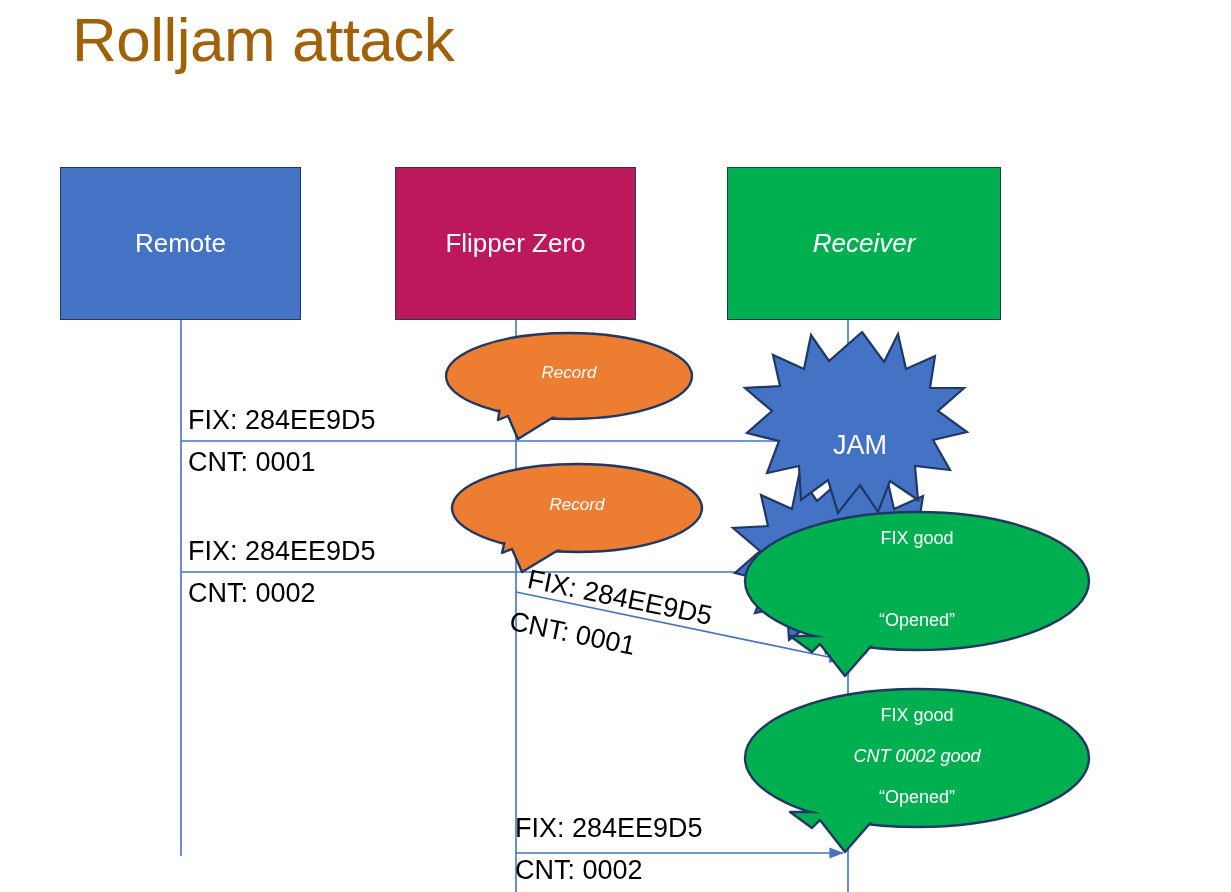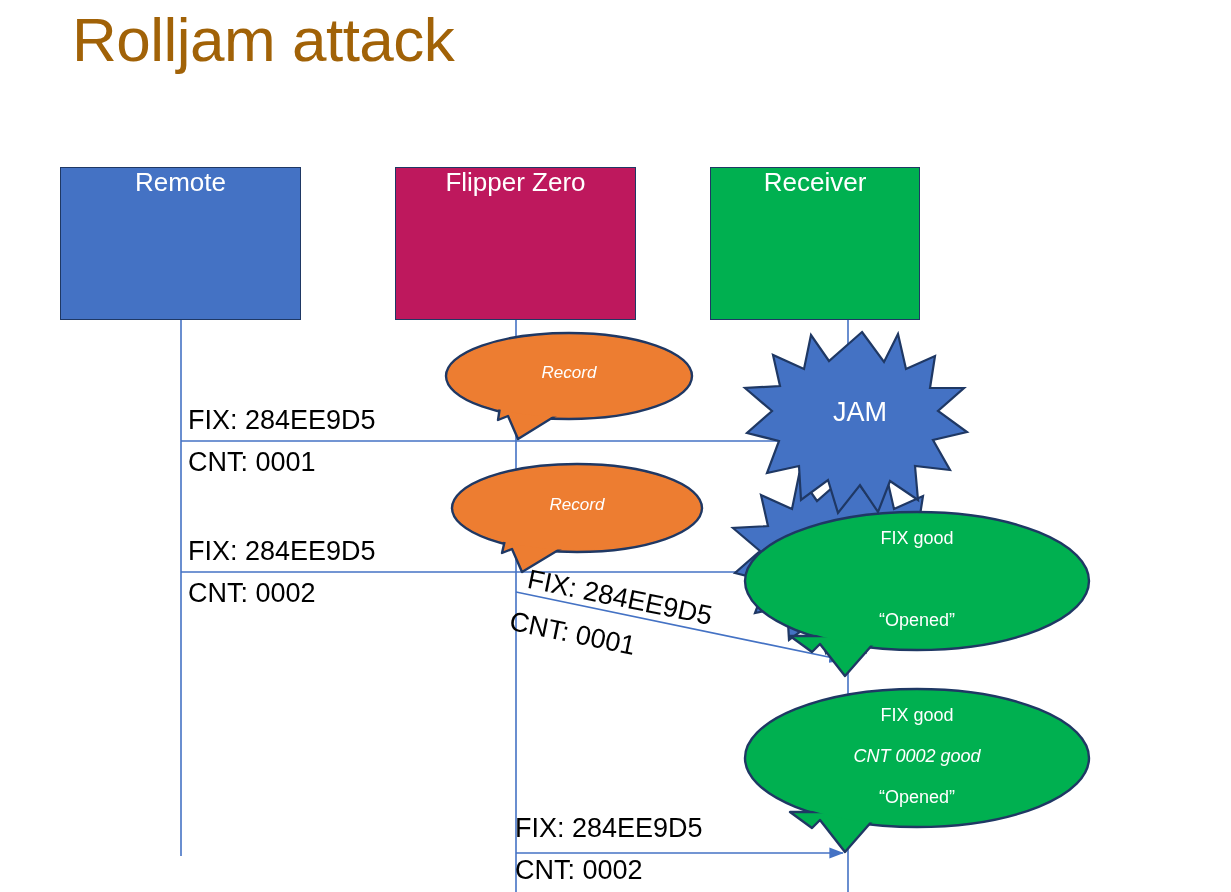--- a/index.html
+++ b/index.html
@@ -37,21 +37,21 @@
     width: 1231px;
     height: 892px;
   }
 
   
   .actor-box {
     position: absolute;
     box-sizing: border-box;
     border: 1.5px solid #1f3864;
     display: flex;
-    align-items: flex-start;
+    align-items: center;
     justify-content: center;
   }
   .actor-label {
     color: #ffffff;
     font-size: 26px;
     line-height: 1.1;
     text-align: center;
     white-space: nowrap;
   }
 
@@ -79,20 +79,21 @@
   }
   .callout-text.one-line { font-size: 17px; font-style: italic; }
   .callout-text.multi    { font-size: 18px; }
   .jam-text {
     position: absolute;
     color: #ffffff;
     font-size: 27px;
     text-align: center;
     white-space: nowrap;
     pointer-events: none;
+    margin-top: 33px;
   }
 </style>
 </head>
 <body>
 
 <div id="slide">
 
   <div id="title">Rolljam attack</div>
 
   <svg id="art" viewBox="0 0 1231 892">
@@ -157,21 +158,21 @@
   </svg>
 
   <div class="actor-box" style="left:60px; top:167px; width:241px; height:153px; background:#4472C4;">
     <span class="actor-label">Remote</span>
   </div>
 
   <div class="actor-box" style="left:395px; top:167px; width:241px; height:153px; background:#be185d;">
     <span class="actor-label">Flipper Zero</span>
   </div>
 
-  <div class="actor-box" style="left:710px; top:167px; width:210px; height:153px; background:#00B050;">
+  <div class="actor-box" style="left:727px; top:167px; width:274px; height:153px; background:#00B050;font-style:italic;">
     <span class="actor-label">Receiver</span>
   </div>
 
   <div class="msg-text" style="left:188px; top:405px;">FIX: 284EE9D5</div>
   <div class="msg-text" style="left:188px; top:447px;">CNT: 0001</div>
 
   <div class="msg-text" style="left:188px; top:536px;">FIX: 284EE9D5</div>
   <div class="msg-text" style="left:188px; top:578px;">CNT: 0002</div>
 
   <div class="msg-text rot" style="left:531px; top:564px;">FIX: 284EE9D5</div>

